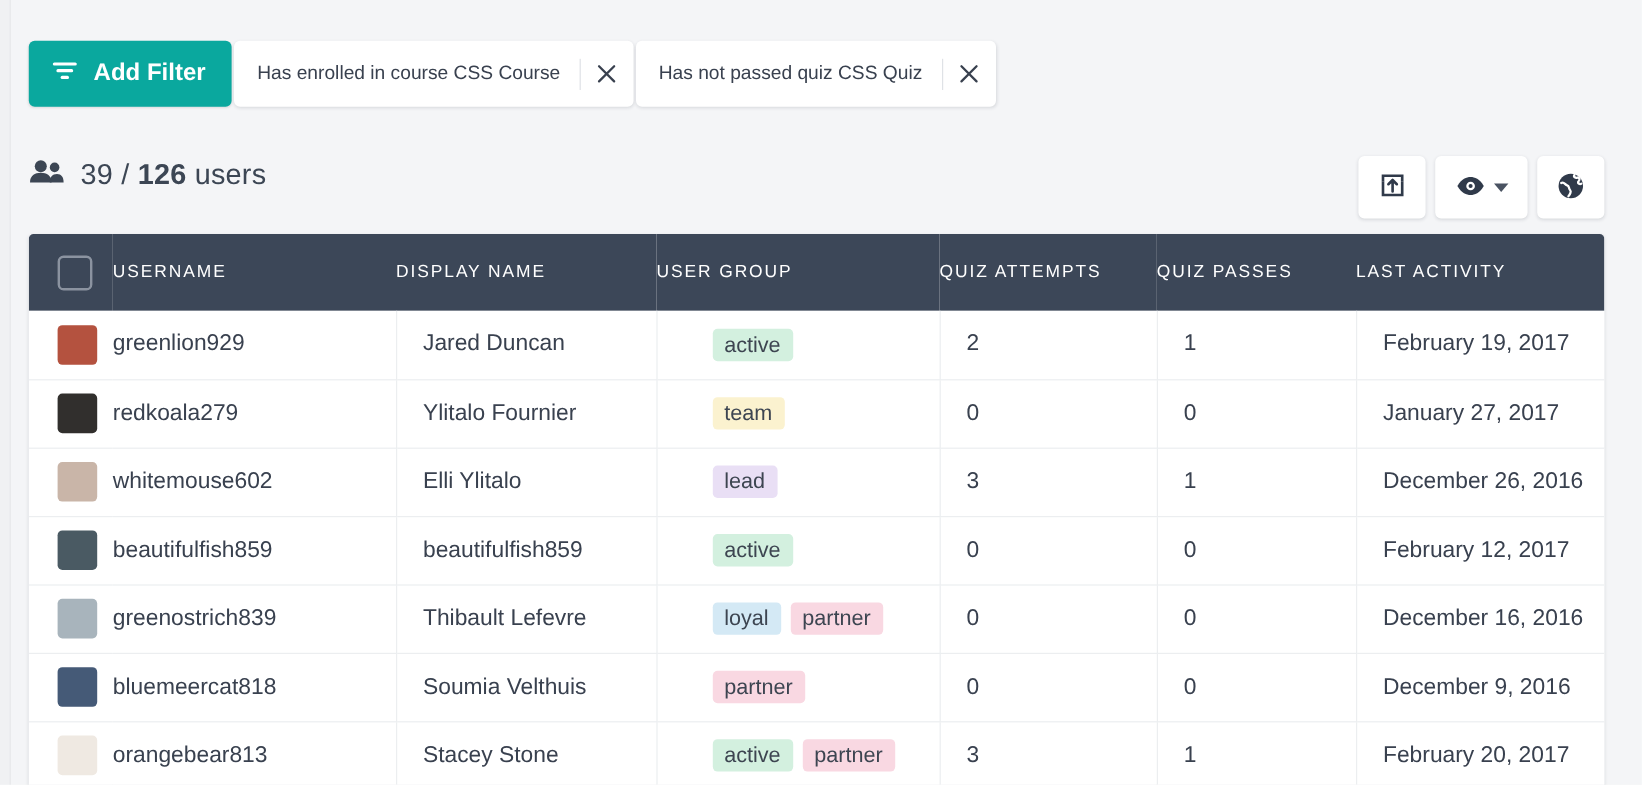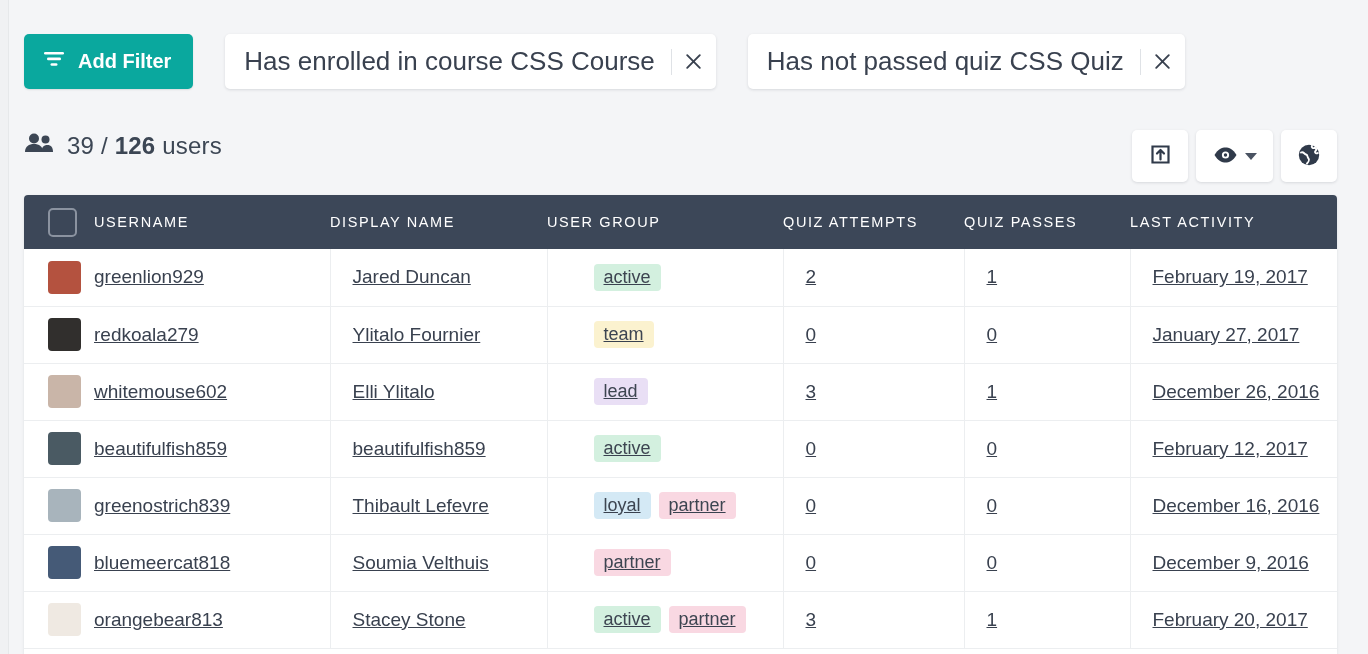--- a/index.html
+++ b/index.html
@@ -14,40 +14,40 @@
 
   
   .page-scroll-left {
     position: absolute; left: 0; top: 0; width: 9px; height: 654px;
     background: #f0f1f3; border-right: 1px solid #e6e8ea;
   }
 
   
   .filter-bar {
     position: absolute; left: 24px; top: 34px;
-    display: flex; align-items: flex-start; gap: 32px;
+    display: flex; align-items: flex-start; gap: 2px;
   }
   .add-filter-btn {
     height: 55px; padding: 0 22px 0 18px;
     background: #0aa89e; color: #ffffff;
     border: none; border-radius: 5px;
     display: flex; align-items: center; gap: 12px;
     font-size: 20px; font-weight: bold; cursor: pointer;
     box-shadow: 0 1px 2px rgba(0,0,0,.10);
     font-family: "Liberation Sans", sans-serif;
   }
   .filter-icon { display: block; }
 
   .chip {
     height: 55px; background: #ffffff; border-radius: 5px;
     display: flex; align-items: center;
     box-shadow: 0 1px 3px rgba(20,30,50,.13);
     padding: 0 0 0 19px;
   }
-  .chip-label { font-size: 26px; color: #39414f; white-space: nowrap; }
+  .chip-label { font-size: 16px; color: #39414f; white-space: nowrap; }
   .chip-sep { width: 1px; height: 26px; background: #dfe2e6; margin: 0 0 0 16px; }
   .chip-close {
     width: 44px; height: 55px; display: flex; align-items: center;
     justify-content: center; cursor: pointer;
   }
   .chip-close svg { display: block; }
 
   
   .count-row {
     position: absolute; left: 24px; top: 132px;
@@ -74,21 +74,21 @@
   
   .table-wrap {
     position: absolute; left: 24px; top: 195px;
     width: 1313px; height: 459px; overflow: hidden;
     border-radius: 4px 4px 0 0;
     background: #fff;
     box-shadow: 0 1px 3px rgba(20,30,50,.10);
   }
   table { border-collapse: collapse; width: 1313px; table-layout: fixed; }
 
-  thead tr { background: #3c4758; height: 54px; }
+  thead tr { background: #3c4758; height: 64px; }
   thead th {
     color: #ffffff; font-size: 14.5px; font-weight: normal;
     letter-spacing: 1.6px; text-align: left; padding: 0;
     vertical-align: middle;
   }
   .th-check { width: 70px; padding-left: 24px !important; }
   .hdr-checkbox {
     width: 29px; height: 29px; border: 2px solid #8b93a0;
     border-radius: 5px; background: transparent; cursor: pointer;
     display: block;
@@ -99,21 +99,20 @@
   .col-att    { width: 181px; }
   .col-pass   { width: 166px; }
   .col-last   { width: 207px; }
 
   tbody tr { height: 57px; background: #fff; }
   tbody td {
     font-size: 19px; color: #39414f; padding: 0;
     border-bottom: 1px solid #eceef0;
     border-right: 1px solid #eceef0;
     vertical-align: middle;
-    text-decoration: underline;
   }
   tbody td:last-child { border-right: none; }
   td.cell-check { padding-left: 24px; border-right: none; }
   td.cell-user  { padding-left: 0; }
   td.cell-pad   { padding-left: 22px; }
 
   .avatar {
     width: 33px; height: 33px; border-radius: 4px;
     display: block; background: #cfd4da;
   }

